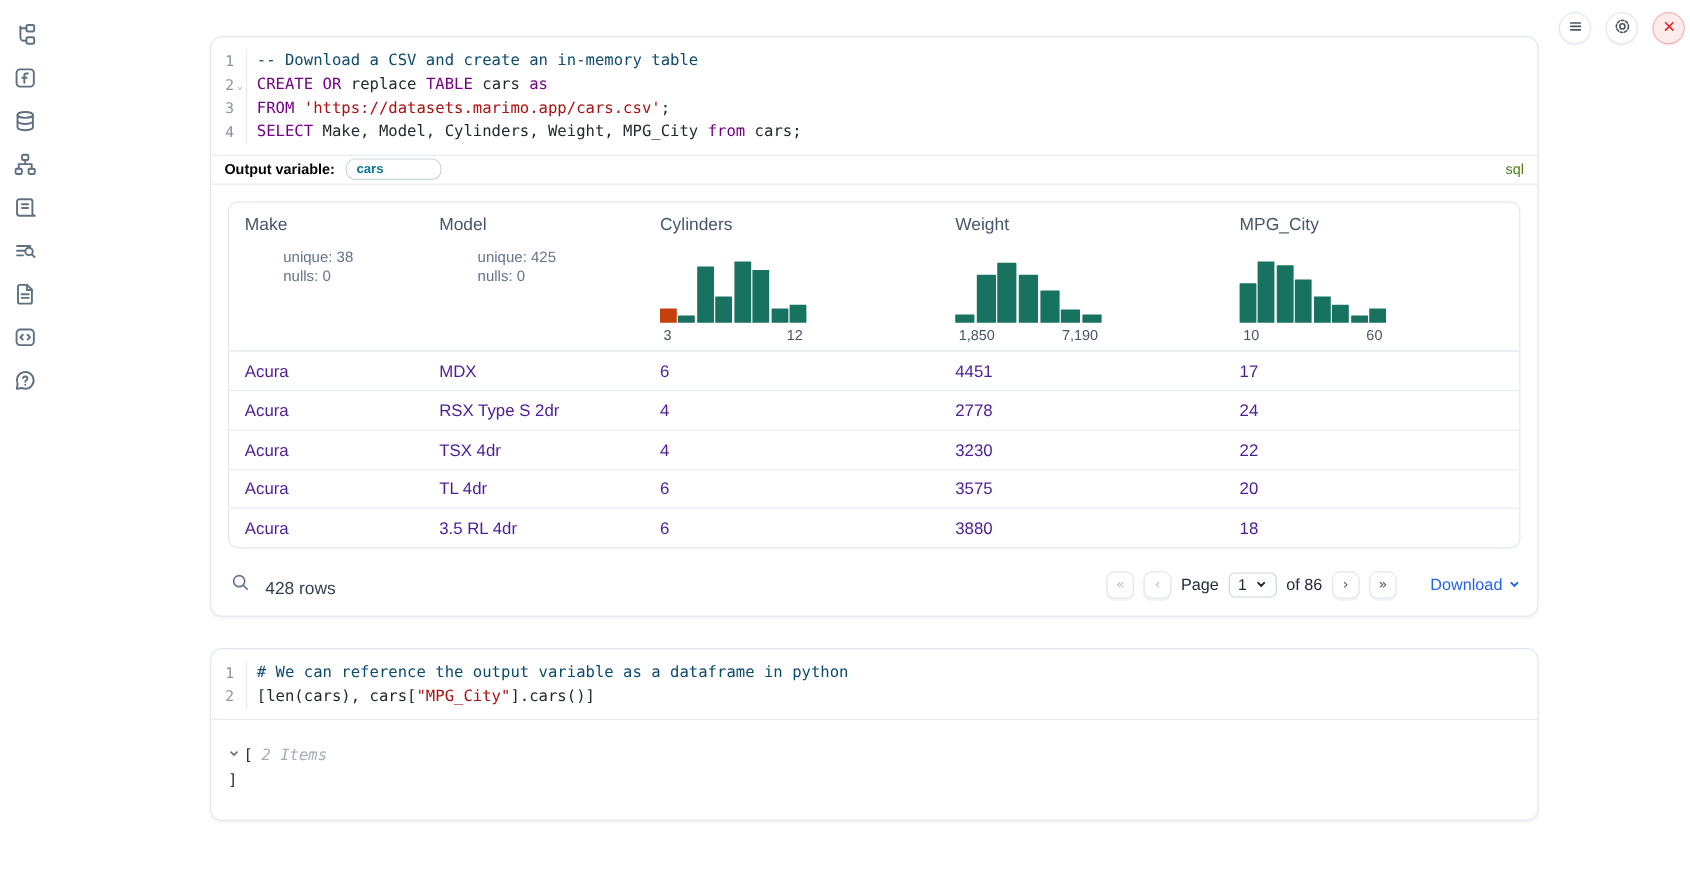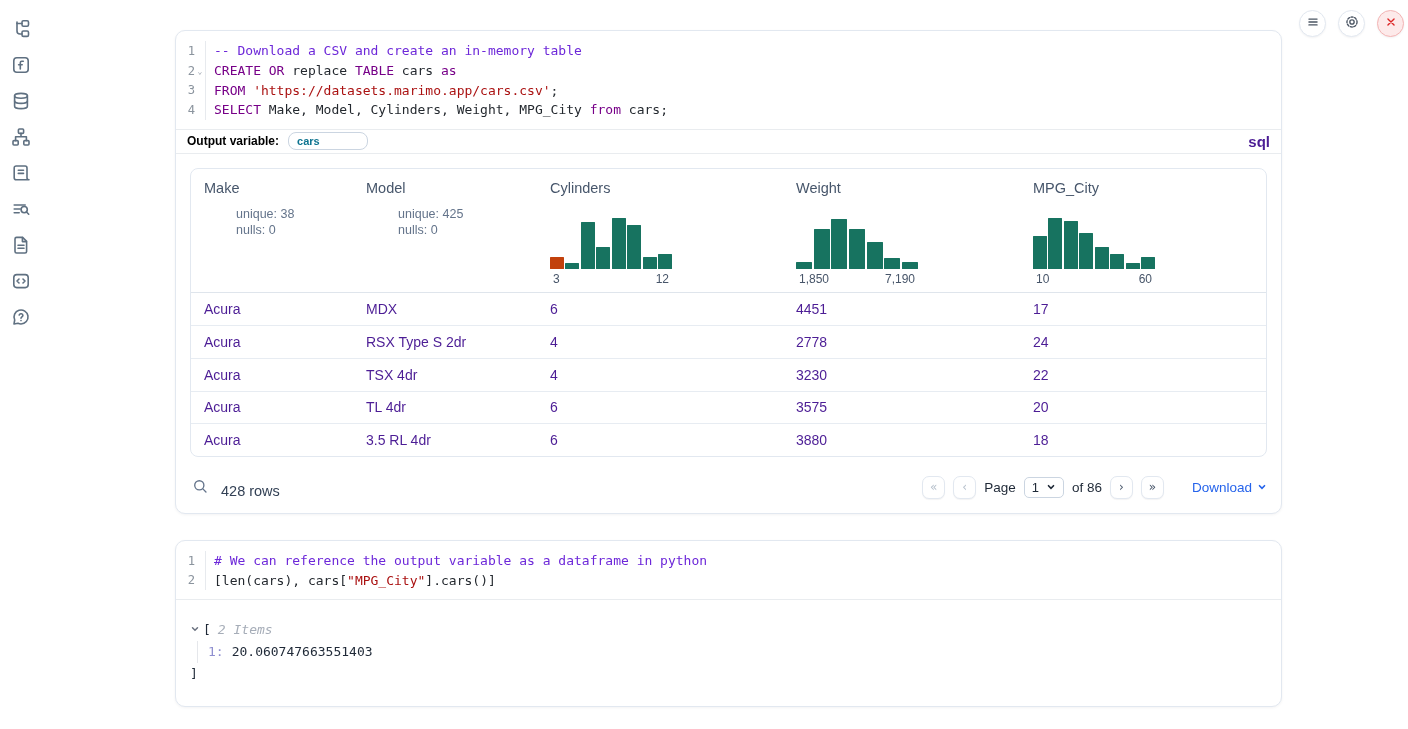--- a/index.html
+++ b/index.html
@@ -30,33 +30,33 @@
   .cell + .cell { margin-top:26px; }
 
   
   .code-area { padding:10px 0 9px 0; }
   .code-line { display:flex; align-items:center; height:19.7px;
                font-family:"DejaVu Sans Mono", monospace; font-size:13px; white-space:pre; }
   .gutter { width:19px; text-align:right; color:#8b949e; font-size:12.2px; flex:none; }
   .fold { width:10px; flex:none; text-align:center; font-size:8px; color:#9ca3af; line-height:1; padding-top:3px; }
   .code { border-left:1px solid #e7eaee; padding-left:8px; color:#24292f; flex:1; height:100%;
           display:flex; align-items:center; }
-  .tk-comment { color:#6d28d9; }
+  .tk-comment { color:#0c4a6e; }
   .tk-kw { color:#770088; }
   .tk-str { color:#aa1111; }
   .tk-plain { color:#24292f; }
 
   
   .outvar-bar { height:25px; border-top:1px solid #e9ecef; border-bottom:1px solid #e9ecef;
                 display:flex; align-items:center; padding:0 11px; gap:9px; }
   .outvar-label { font-size:12px; font-weight:bold; color:#000000; }
   .outvar-input { width:80px; height:18px; border:1px solid #cbd5e1; border-radius:8px;
                   font-size:11px; font-weight:bold; color:#0e7490; padding:0 8px;
                   font-family:"Liberation Sans", sans-serif; }
-  .lang-badge { margin-left:auto; font-size:15px; font-weight:bold; color:#4c1d95; }
+  .lang-badge { margin-left:auto; font-size:12px; font-weight:normal; color:#4d7c0f; }
 
   
   .output-area { padding:14px; }
   .data-table { border:1px solid #e2e8f0; border-radius:8px; overflow:hidden; }
   .thead { display:grid; grid-template-columns:162px 184px 246px 237px 1fr;
            border-bottom:1px solid #dfe5ec; height:124px; }
   .th-col { padding:11px 0 0 13px; position:relative; }
   .col-name { font-size:14.5px; color:#47566b; }
   .col-stat { font-size:12.5px; color:#64748b; line-height:16.5px;margin-left:32px; }
   .col-stat:nth-of-type(2) { margin-top:10px; }
@@ -359,19 +359,18 @@
       <div class="tree-header">
         <span class="tree-chevron">
           <svg viewBox="0 0 12 12">
               <path d="M3 4.5l3 3 3-3"></path>
             </svg>
         </span>
         <span class="tree-bracket">[</span>
         <span class="tree-items-label">2 Items</span>
       </div>
       <div class="tree-entries">
-          <div class="tree-entry"><span class="tree-key">1:</span><span class="tree-val">20.060747663551403</span></div>
         </div>
       <div class="tree-close">]</div>
     </div>
   </section>
 
 </main>
 
 </body></html>

